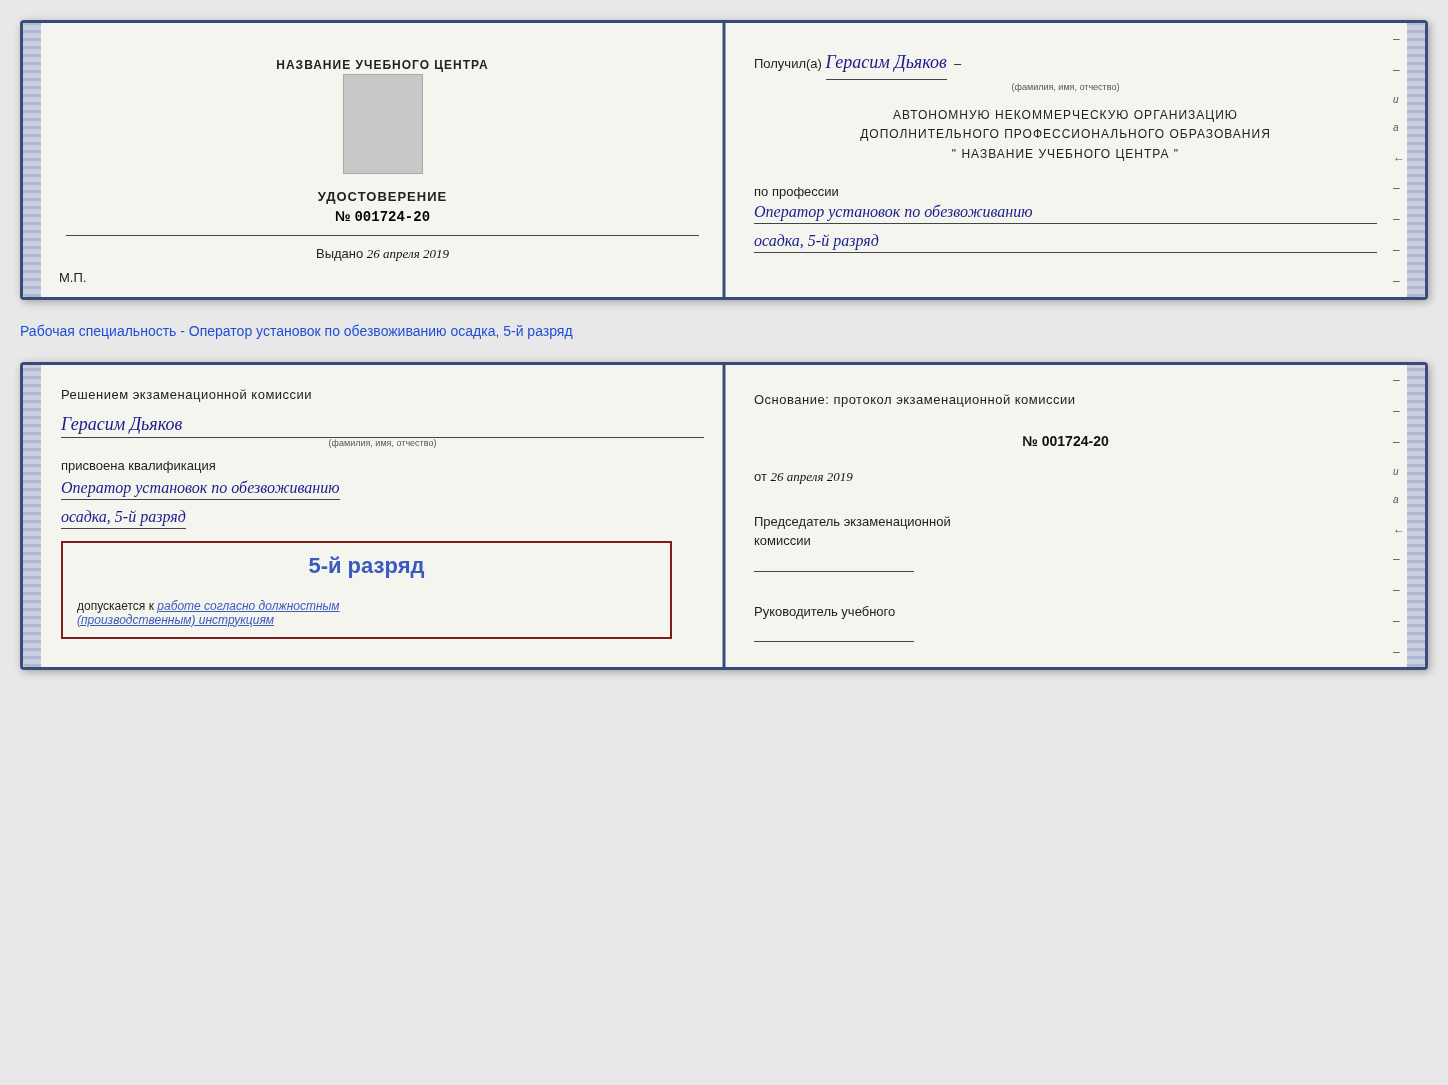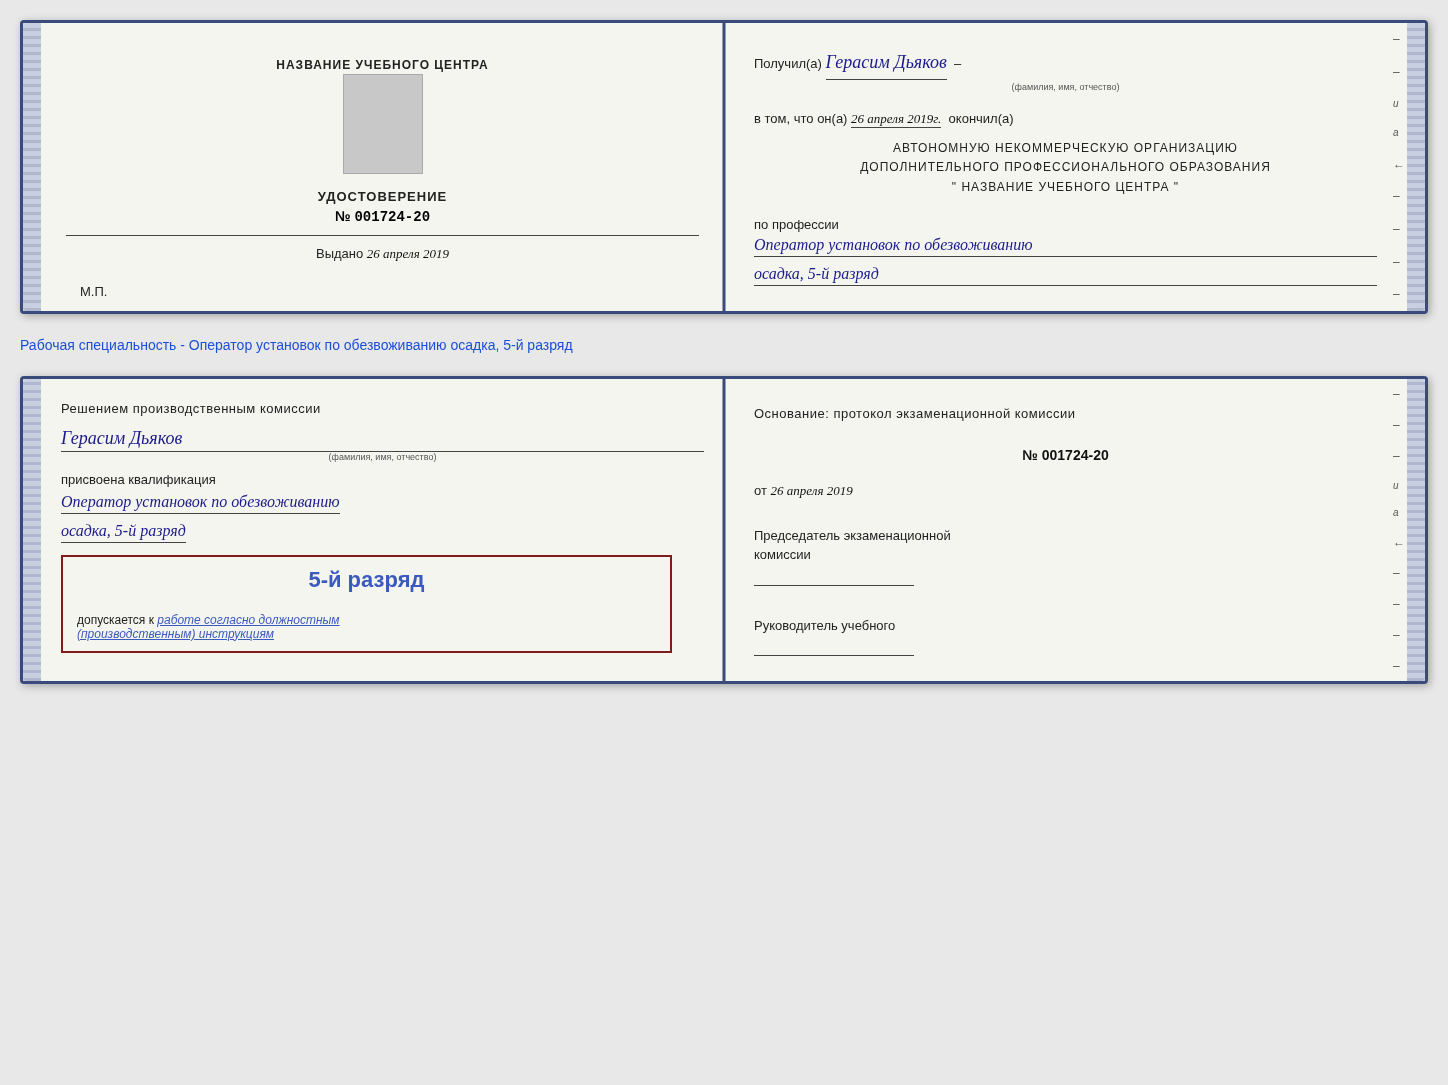--- a/index.html
+++ b/index.html
@@ -160,21 +160,21 @@
 
     .issued-label .handwritten {
       font-family: Georgia, serif;
       font-style: italic;
       color: #111;
     }
 
     .mp-label {
       position: absolute;
       bottom: 12px;
-      left: 39px;
+      left: 18px;
       font-size: 13px;
       color: #222;
     }
 
     
     .received-line {
       font-size: 13px;
       color: #222;
       line-height: 1.6;
     }
@@ -447,23 +447,20 @@
         <div class="mp-label">М.П.</div>
       </div>
 
       <div class="cert-right">
         <div class="received-line">
           <span>Получил(а)</span>&nbsp;<span class="handwritten-name">Герасим Дьяков</span>
           &nbsp;–
           <span class="small-label">(фамилия, имя, отчество)</span>
         </div>
 
-        <div class="in-that-line">
-          <span>в том, что он(а)</span>&nbsp;<span class="handwritten-date">26 апреля 2019г.</span>&nbsp;&nbsp;<span>окончил(а)</span>
-        </div>
 
         <div class="org-block">
           <div>АВТОНОМНУЮ НЕКОММЕРЧЕСКУЮ ОРГАНИЗАЦИЮ</div>
           <div>ДОПОЛНИТЕЛЬНОГО ПРОФЕССИОНАЛЬНОГО ОБРАЗОВАНИЯ</div>
           <div>" НАЗВАНИЕ УЧЕБНОГО ЦЕНТРА "</div>
         </div>
 
         <div class="profession-line">
           <span>по профессии</span>
           <span class="handwritten-profession">Оператор установок по обезвоживанию</span>
@@ -487,21 +484,21 @@
     <div class="spine-right"></div>
   </div>
 
   <div class="description-line">Рабочая специальность - Оператор установок по обезвоживанию осадка, 5-й разряд</div>
 
   <div class="cert-doc bottom-cert">
     <div class="spine-left"></div>
     <div class="cert-inner">
 
       <div class="cert-left">
-        <div class="decision-title">Решением производственным комиссии</div>
+        <div class="decision-title">Решением экзаменационной комиссии</div>
         <span class="bottom-name">Герасим Дьяков</span>
         <span class="bottom-name-label">(фамилия, имя, отчество)</span>
 
         <div class="assigned-qual">присвоена квалификация</div>
         <span class="qual-profession">Оператор установок по обезвоживанию</span>
         <span class="qual-rank">осадка, 5-й разряд</span>
 
         <div class="stamp-box">
           <span class="stamp-rank">5-й разряд</span>
           <div class="stamp-text">

